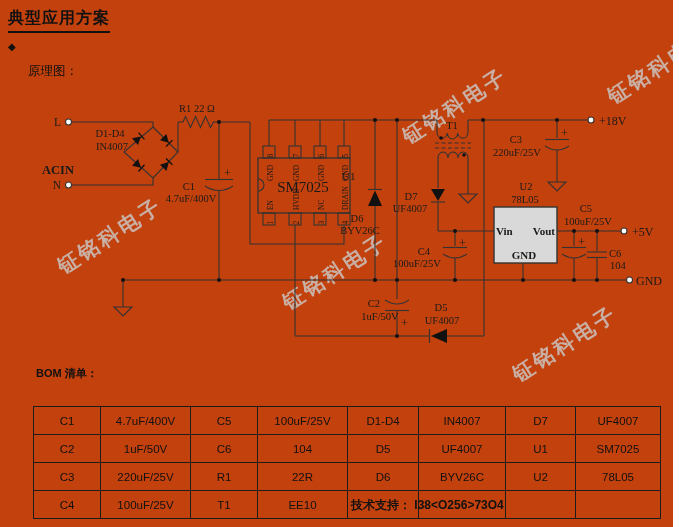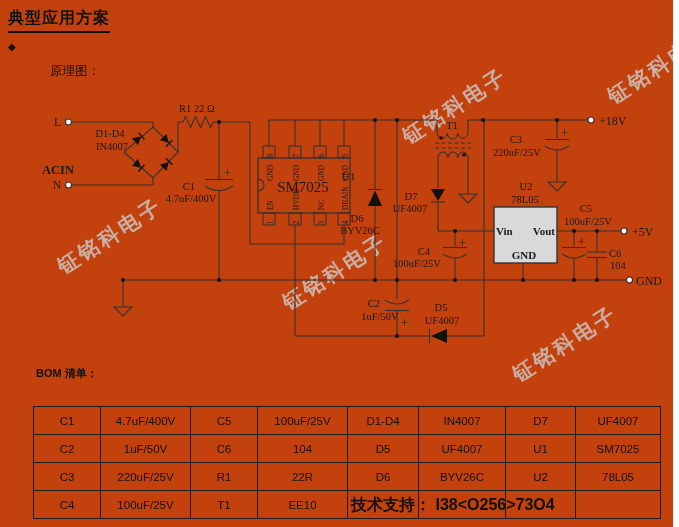--- a/index.html
+++ b/index.html
@@ -2,32 +2,32 @@
 <html><head>
 <meta charset="utf-8">
 <style>
   html,body{margin:0;padding:0;background:#fff;}
   #page{position:relative;width:673px;height:527px;background:#c2410c;overflow:hidden;
         font-family:"Liberation Sans","DejaVu Sans",sans-serif;color:#111;}
   .hdr-title{position:absolute;left:8px;top:8px;font-size:16px;font-weight:bold;
              border-bottom:2px solid #111;padding-bottom:2px;letter-spacing:1px;}
   .hdr-bullet{position:absolute;left:8px;top:41px;font-size:10px;}
   .hdr-sub{position:absolute;left:30px;top:39px;font-size:12.5px;}
-  .hdr-schem{position:absolute;left:50px;top:63px;font-size:12.5px;}
+  .hdr-schem{position:absolute;left:28px;top:63px;font-size:12.5px;}
   .wm{position:absolute;font-size:21px;font-weight:bold;letter-spacing:3px;color:#cbcbcb;
       opacity:.8;transform:rotate(-33deg);white-space:nowrap;z-index:0;}
   svg.schem{position:absolute;left:0;top:0;z-index:1;}
   svg.schem text{font-family:"Liberation Serif","DejaVu Serif",serif;fill:#1a1a1a;}
   .bom-cap{position:absolute;left:36px;top:366px;font-size:11px;font-weight:bold;z-index:2;}
   table.bom{position:absolute;left:33px;top:406px;border-collapse:collapse;z-index:2;
             table-layout:fixed;width:627px;}
   table.bom td{border:1.6px solid #1c1c1c;height:27px;text-align:center;vertical-align:middle;
                font-size:11.5px;padding:0;position:relative;}
   .support{position:absolute;left:3px;top:50%;transform:translateY(-50%);white-space:nowrap;
-           font-weight:bold;font-size:16px;text-align:left;z-index:3;}
+           font-weight:bold;font-size:12px;text-align:left;z-index:3;}
 </style>
 </head>
 <body>
 
 <div id="page">
 
   <div class="hdr-title">典型应用方案</div>
   <div class="hdr-bullet">◆</div>
   <div class="hdr-schem">原理图：</div>
 

